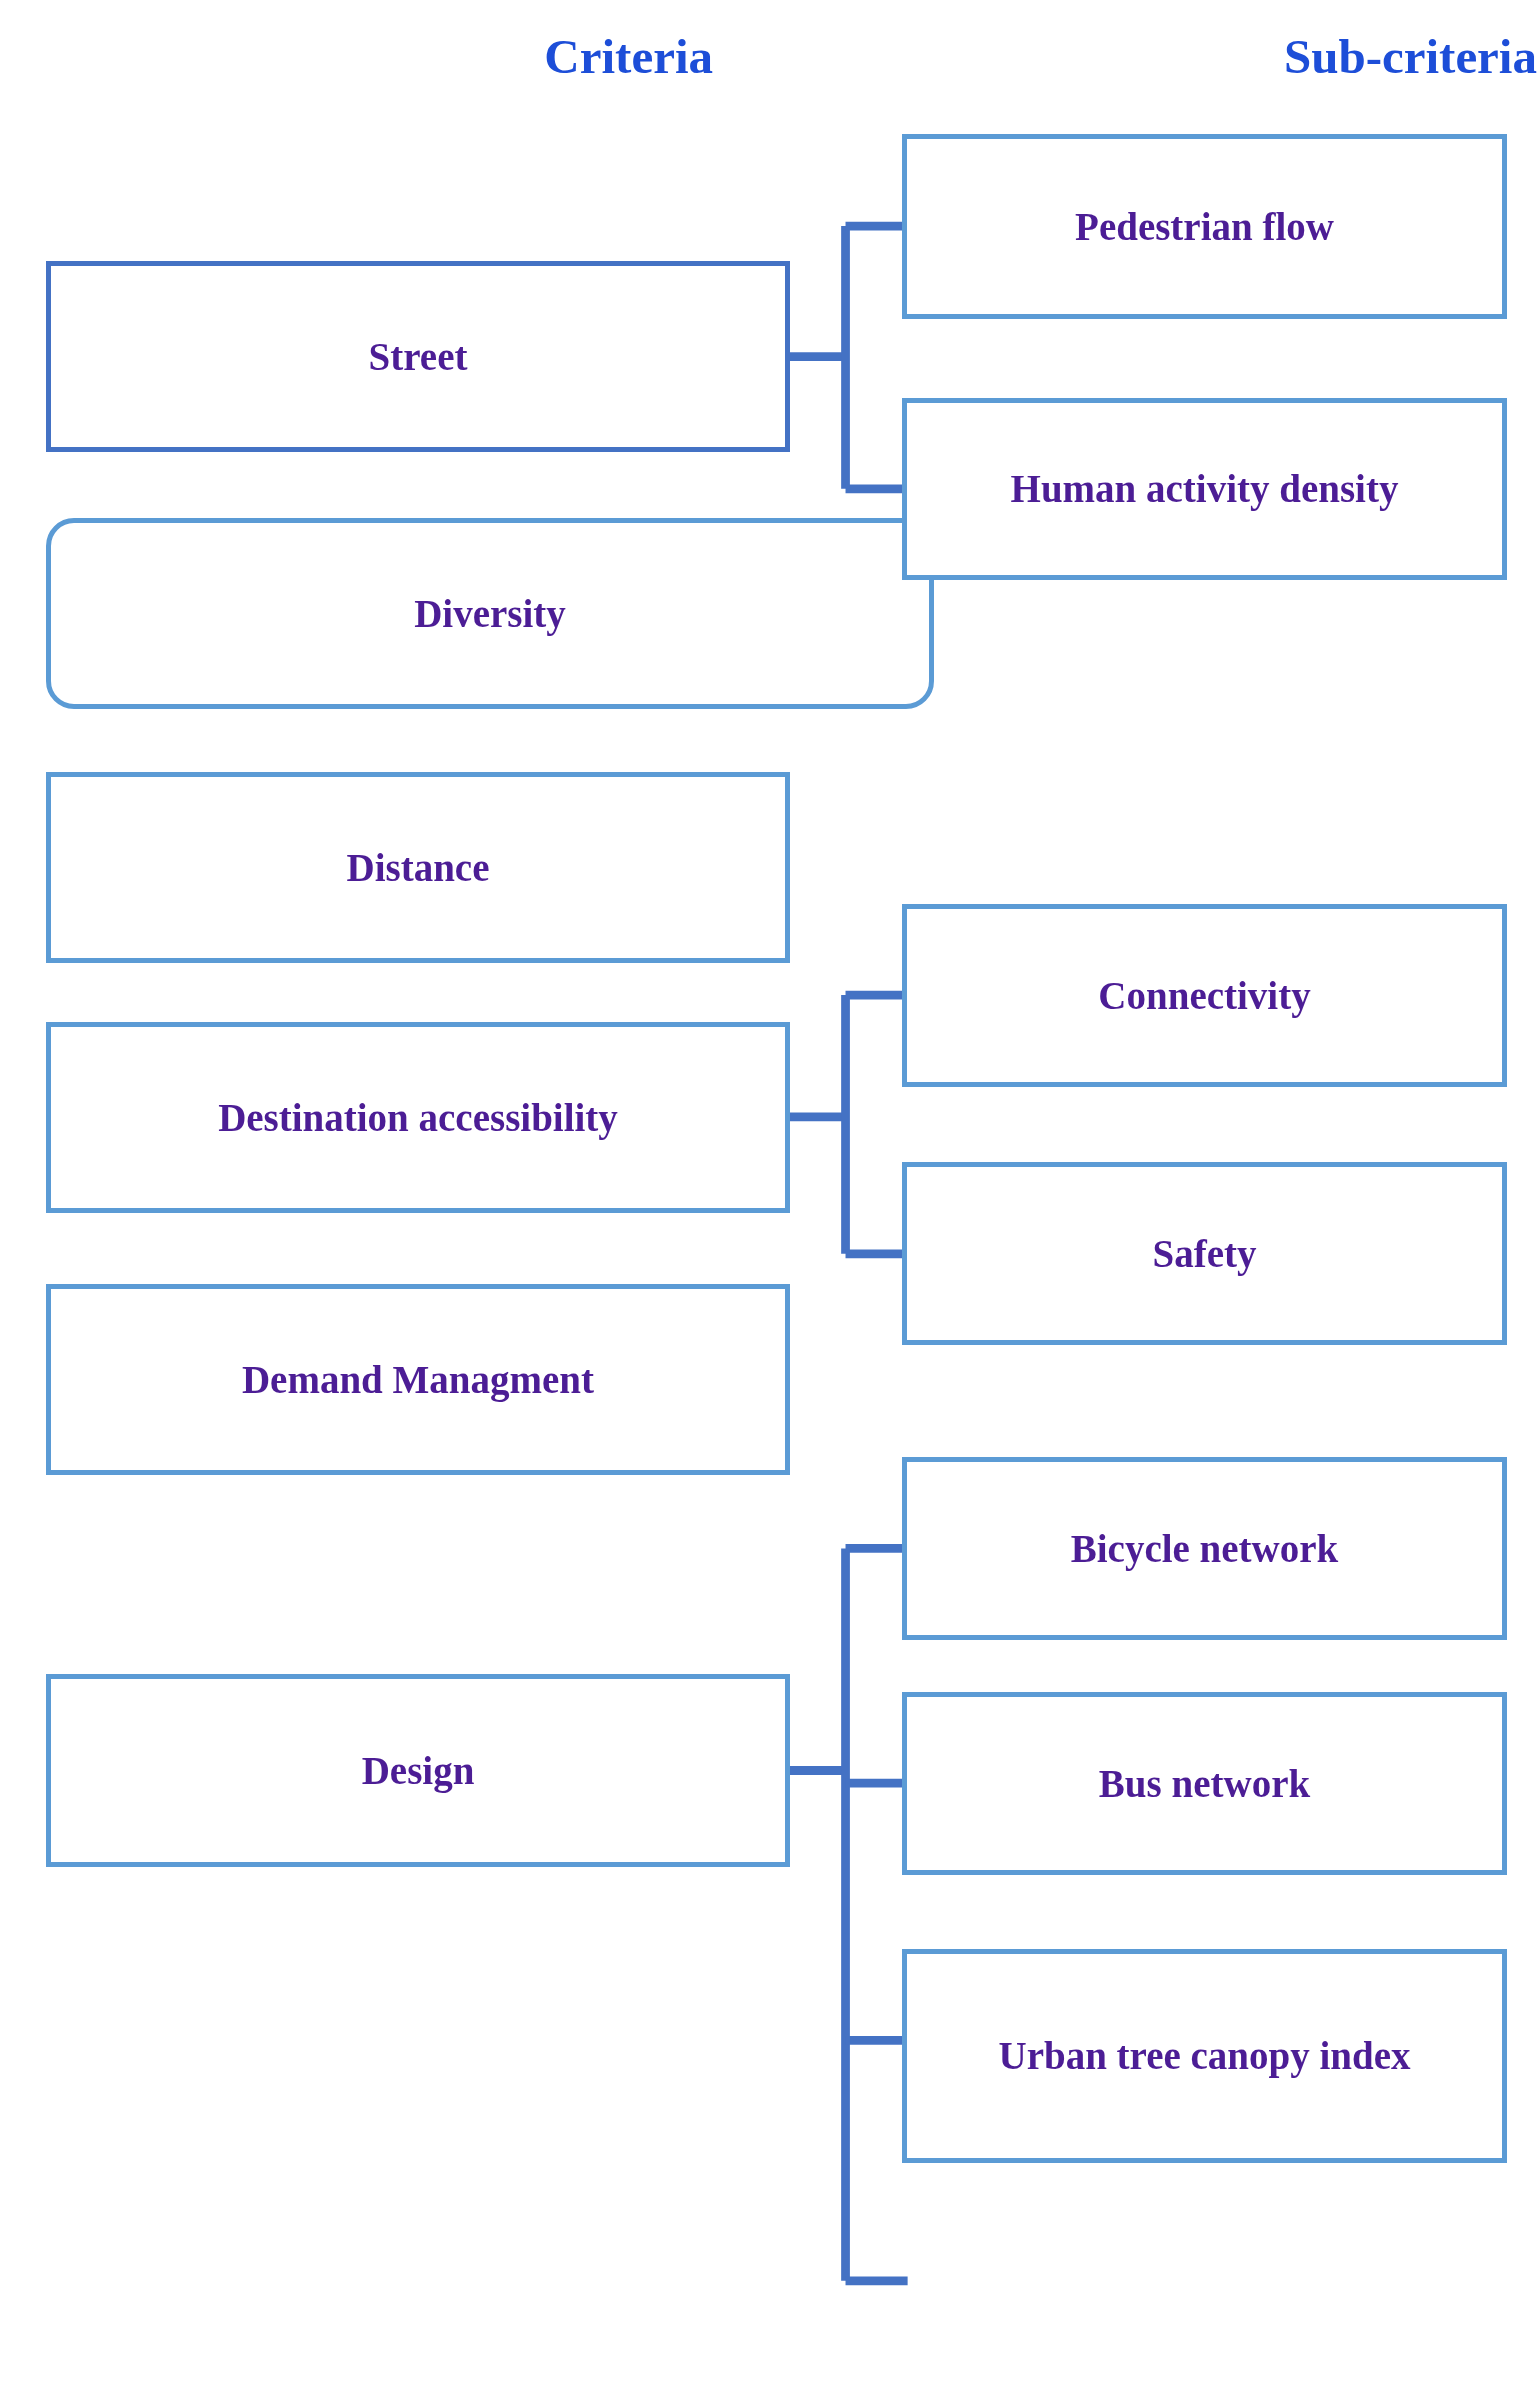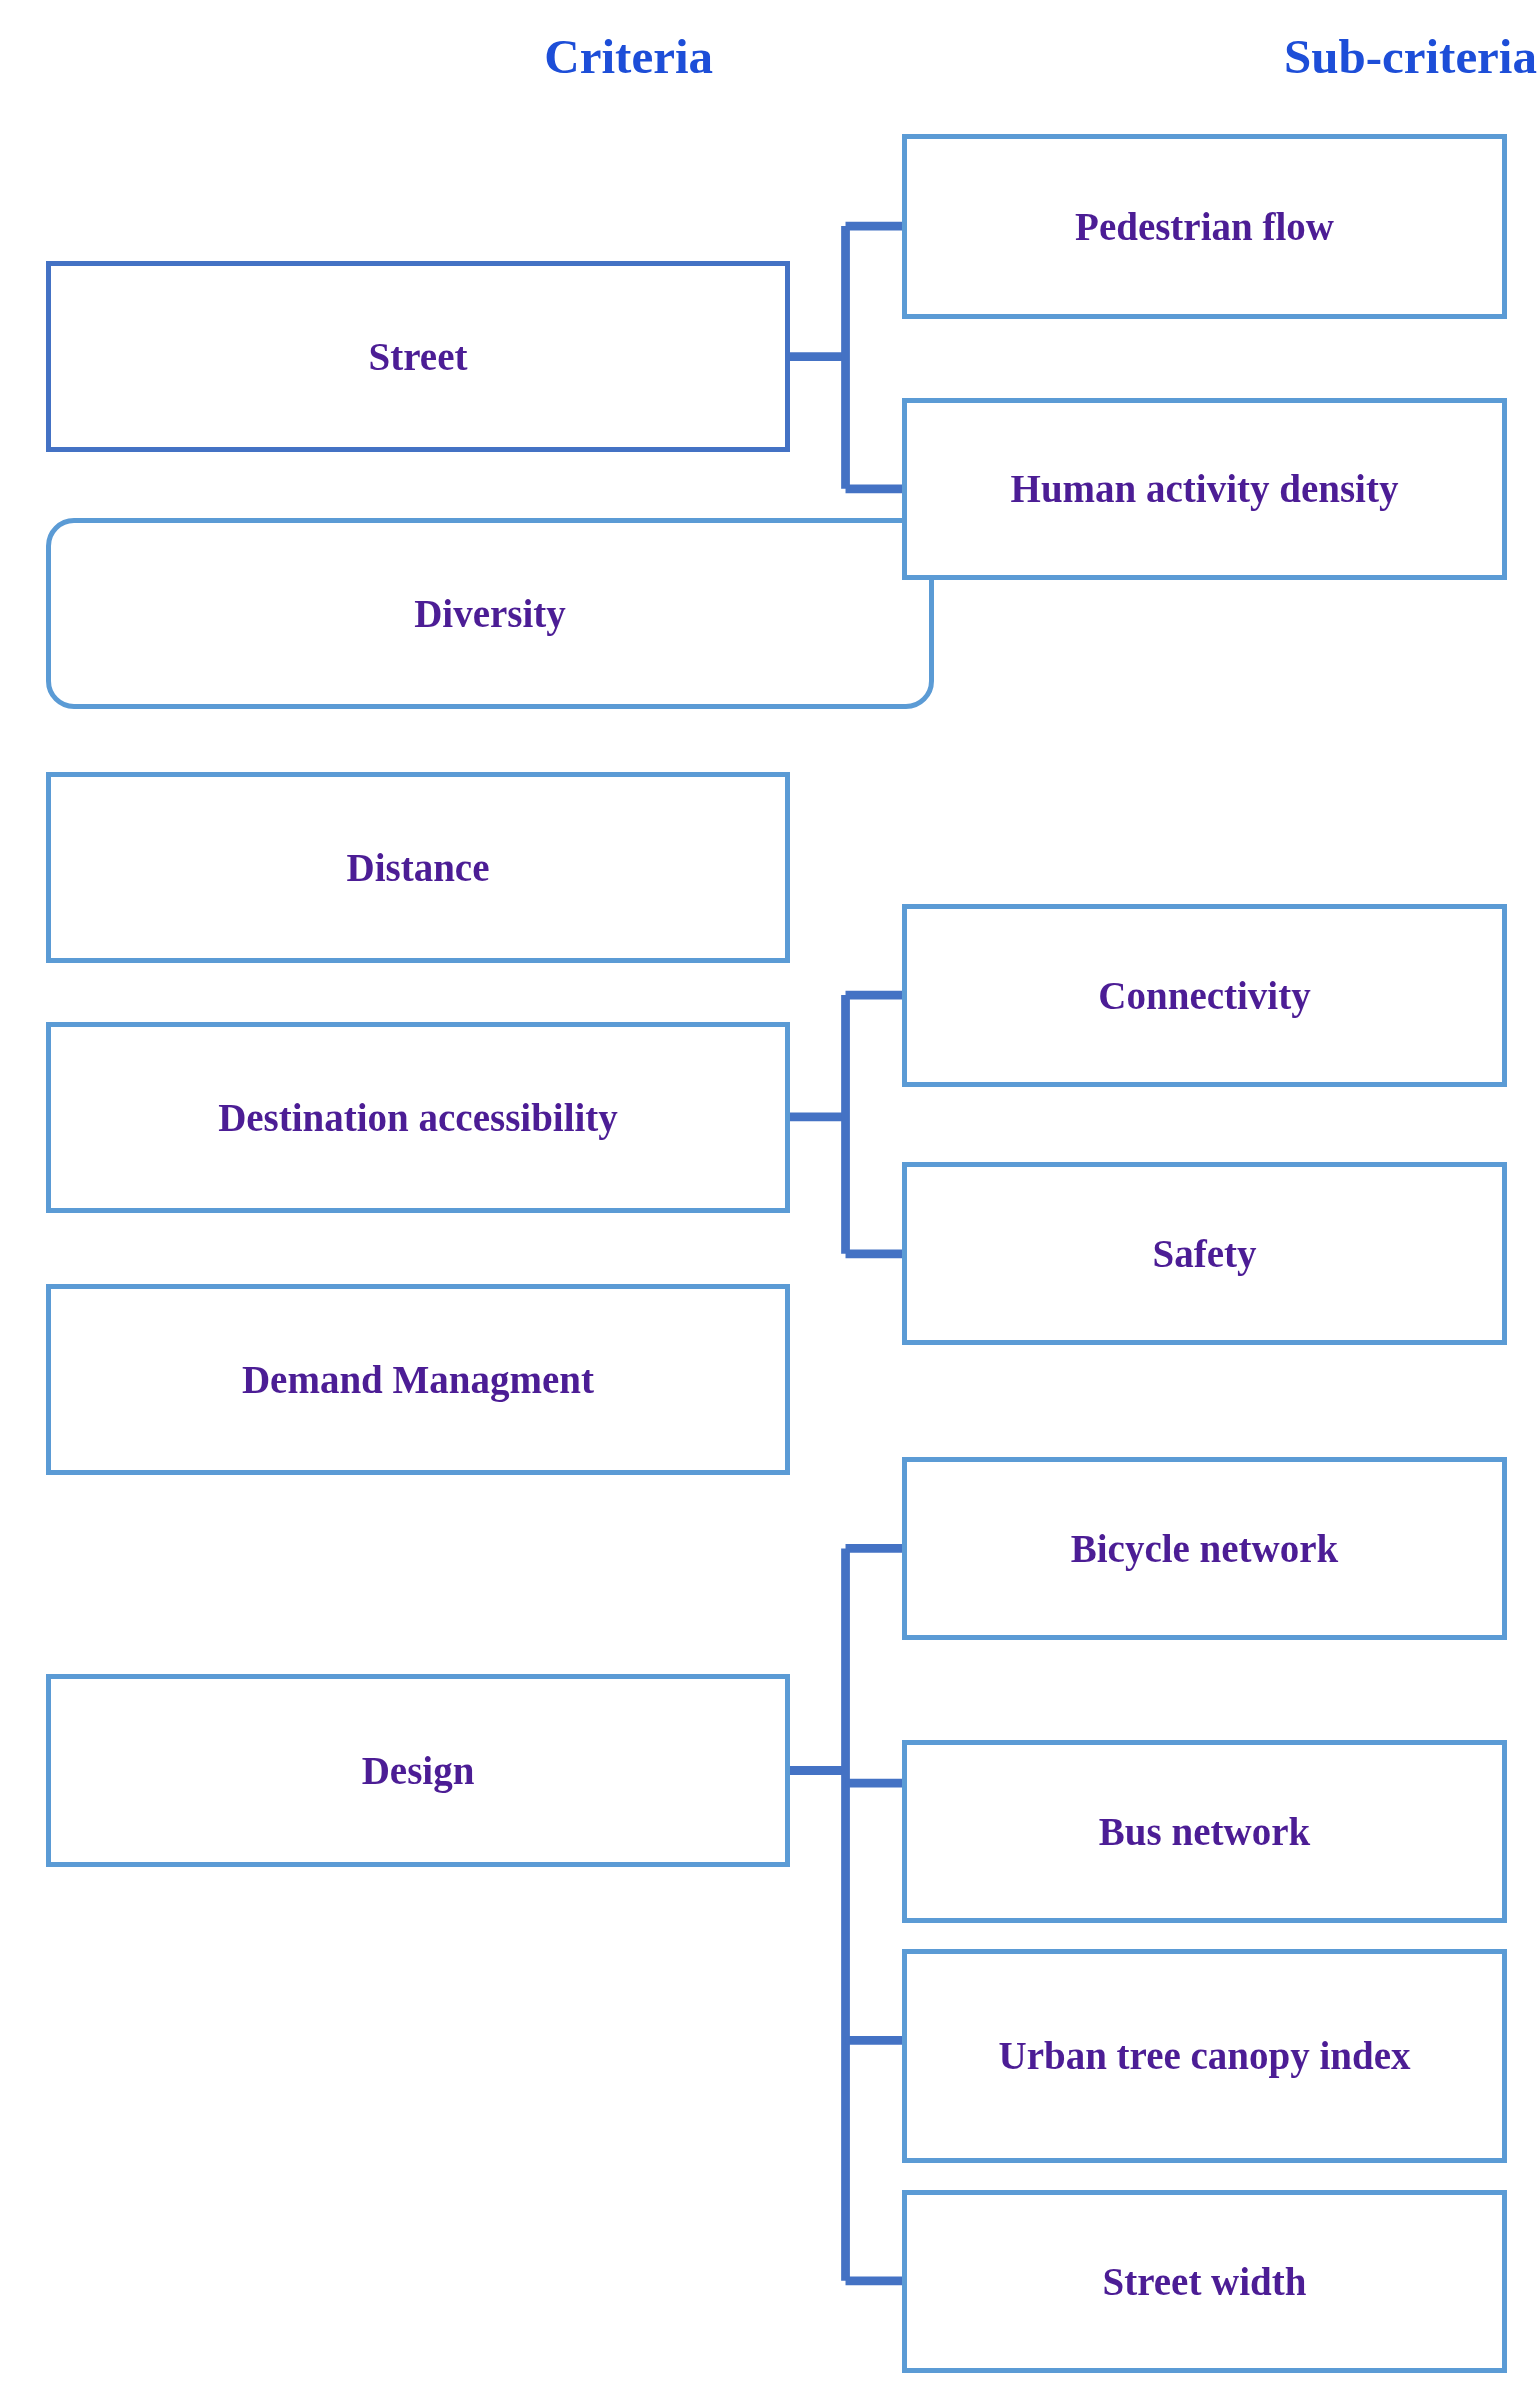--- a/index.html
+++ b/index.html
@@ -114,20 +114,19 @@
   <div class="node sub" style="left:902px; top:134px; width:605px; height:185px;">Pedestrian flow</div>
 
   <div class="node sub" style="left:902px; top:398px; width:605px; height:182px;">Human activity density</div>
 
   <div class="node sub" style="left:902px; top:904px; width:605px; height:183px;">Connectivity</div>
 
   <div class="node sub" style="left:902px; top:1162px; width:605px; height:183px;">Safety</div>
 
   <div class="node sub" style="left:902px; top:1457px; width:605px; height:183px;">Bicycle network</div>
 
-  <div class="node sub" style="left:902px; top:1692px; width:605px; height:183px;margin-top:48px;">Bus network</div>
+  <div class="node sub" style="left:902px; top:1692px; width:605px; height:183px;">Bus network</div>
 
   <div class="node sub" style="left:902px; top:1949px; width:605px; height:214px;">Urban tree canopy index</div>
 
-  <div class="node sub" style="left:902px; top:2190px; width:605px; height:183px;">Street width</div>
 
 </div>
 
 
 </body></html>

